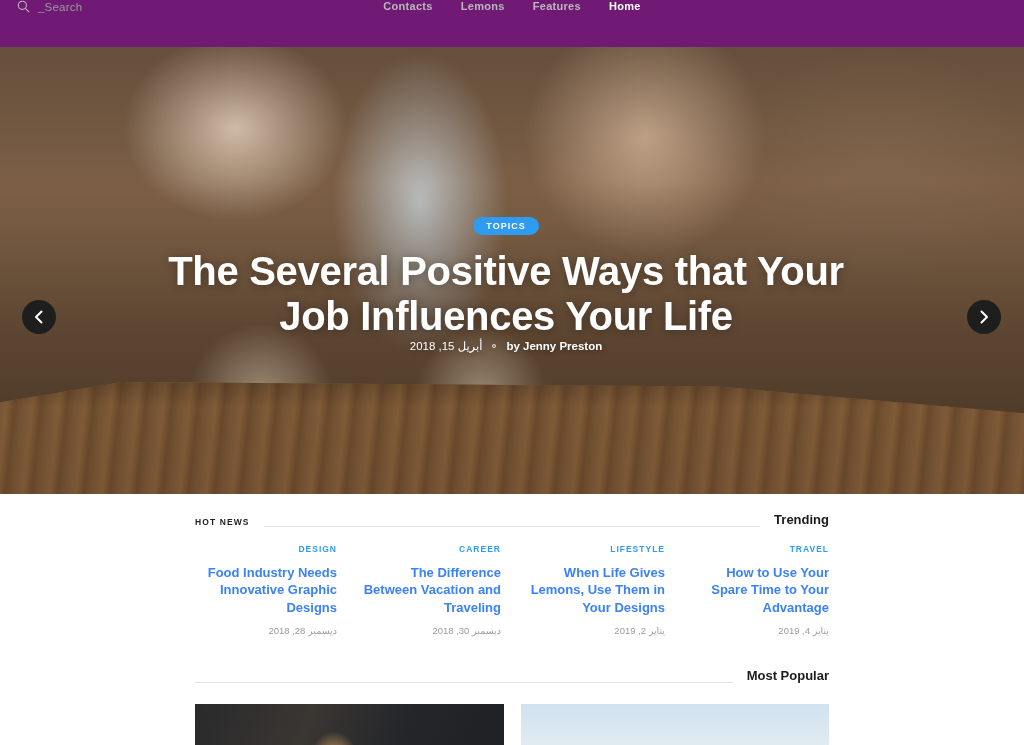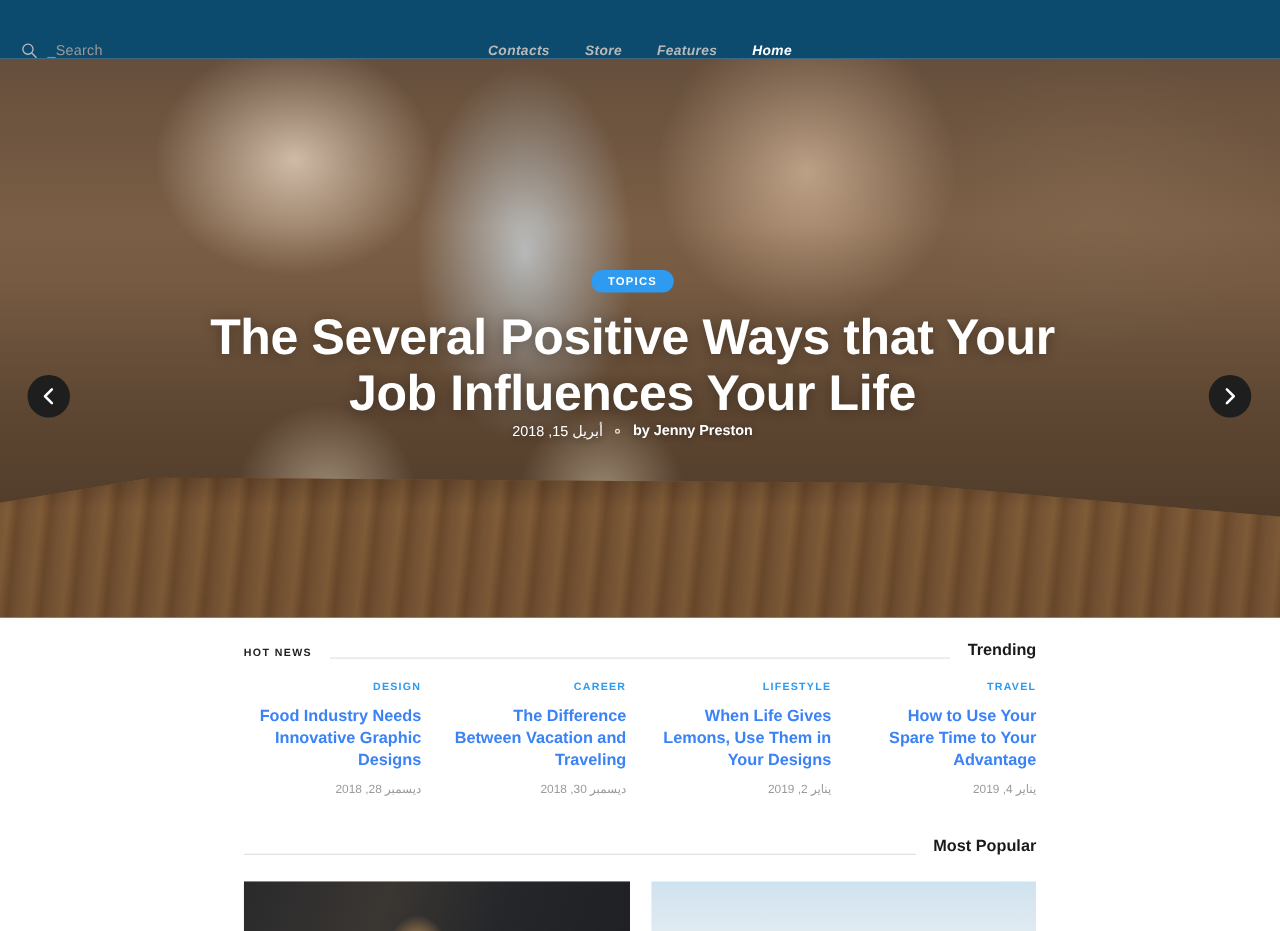--- a/index.html
+++ b/index.html
@@ -7,23 +7,23 @@
     width: 1024px; height: 745px;
     overflow: hidden;
     background: #ffffff;
     font-family: "Liberation Sans", sans-serif;
   }
 
   
   .navbar {
     position: relative;
     height: 47px;
-    background: #0c4a6e;
-    display: flex;
-    align-items: flex-end;
+    background: #701a75;
+    display: flex;
+    align-items: flex-start;
     z-index: 10;
   }
   .nav-search {
     display: flex;
     align-items: center;
     gap: 8px;
     margin-left: 17px;
     cursor: text;
   }
   .search-icon svg { display: block; }
@@ -34,21 +34,20 @@
     white-space: nowrap;
   }
   .nav-center {
     position: absolute;
     left: 0; right: 0;
     display: flex;
     align-items: center;
     justify-content: center;
     gap: 0;
     pointer-events: none;
-    font-style: italic;
   }
   .nav-center > * { pointer-events: auto; }
   .nav-link {
     color: #b9b9b9;
     font-size: 11px;
     font-weight: bold;
     letter-spacing: .3px;
     text-decoration: none;
     padding: 0 14px;
     white-space: nowrap;
@@ -265,21 +264,21 @@
       <svg width="13" height="13" viewBox="0 0 16 16">
         <circle cx="6.6" cy="6.6" r="5" fill="none" stroke="#bdbdbd" stroke-width="1.3"></circle>
         <line x1="10.3" y1="10.3" x2="15" y2="15" stroke="#bdbdbd" stroke-width="1.3"></line>
       </svg>
     </span>
     <span class="search-input-text">_Search</span>
   </div>
 
   <div class="nav-center">
     <a class="nav-link" href="#">Contacts</a>
-    <a class="nav-link" href="#">Store</a>
+    <a class="nav-link" href="#">Lemons</a>
     <a class="nav-link" href="#">Features</a>
     <a class="nav-link active" href="#">Home</a>
   </div>
 
 </div>
 
 <div class="hero">
   <div class="hero-photo"></div>
   <div class="hero-wood"></div>
   <div class="hero-darken"></div>

